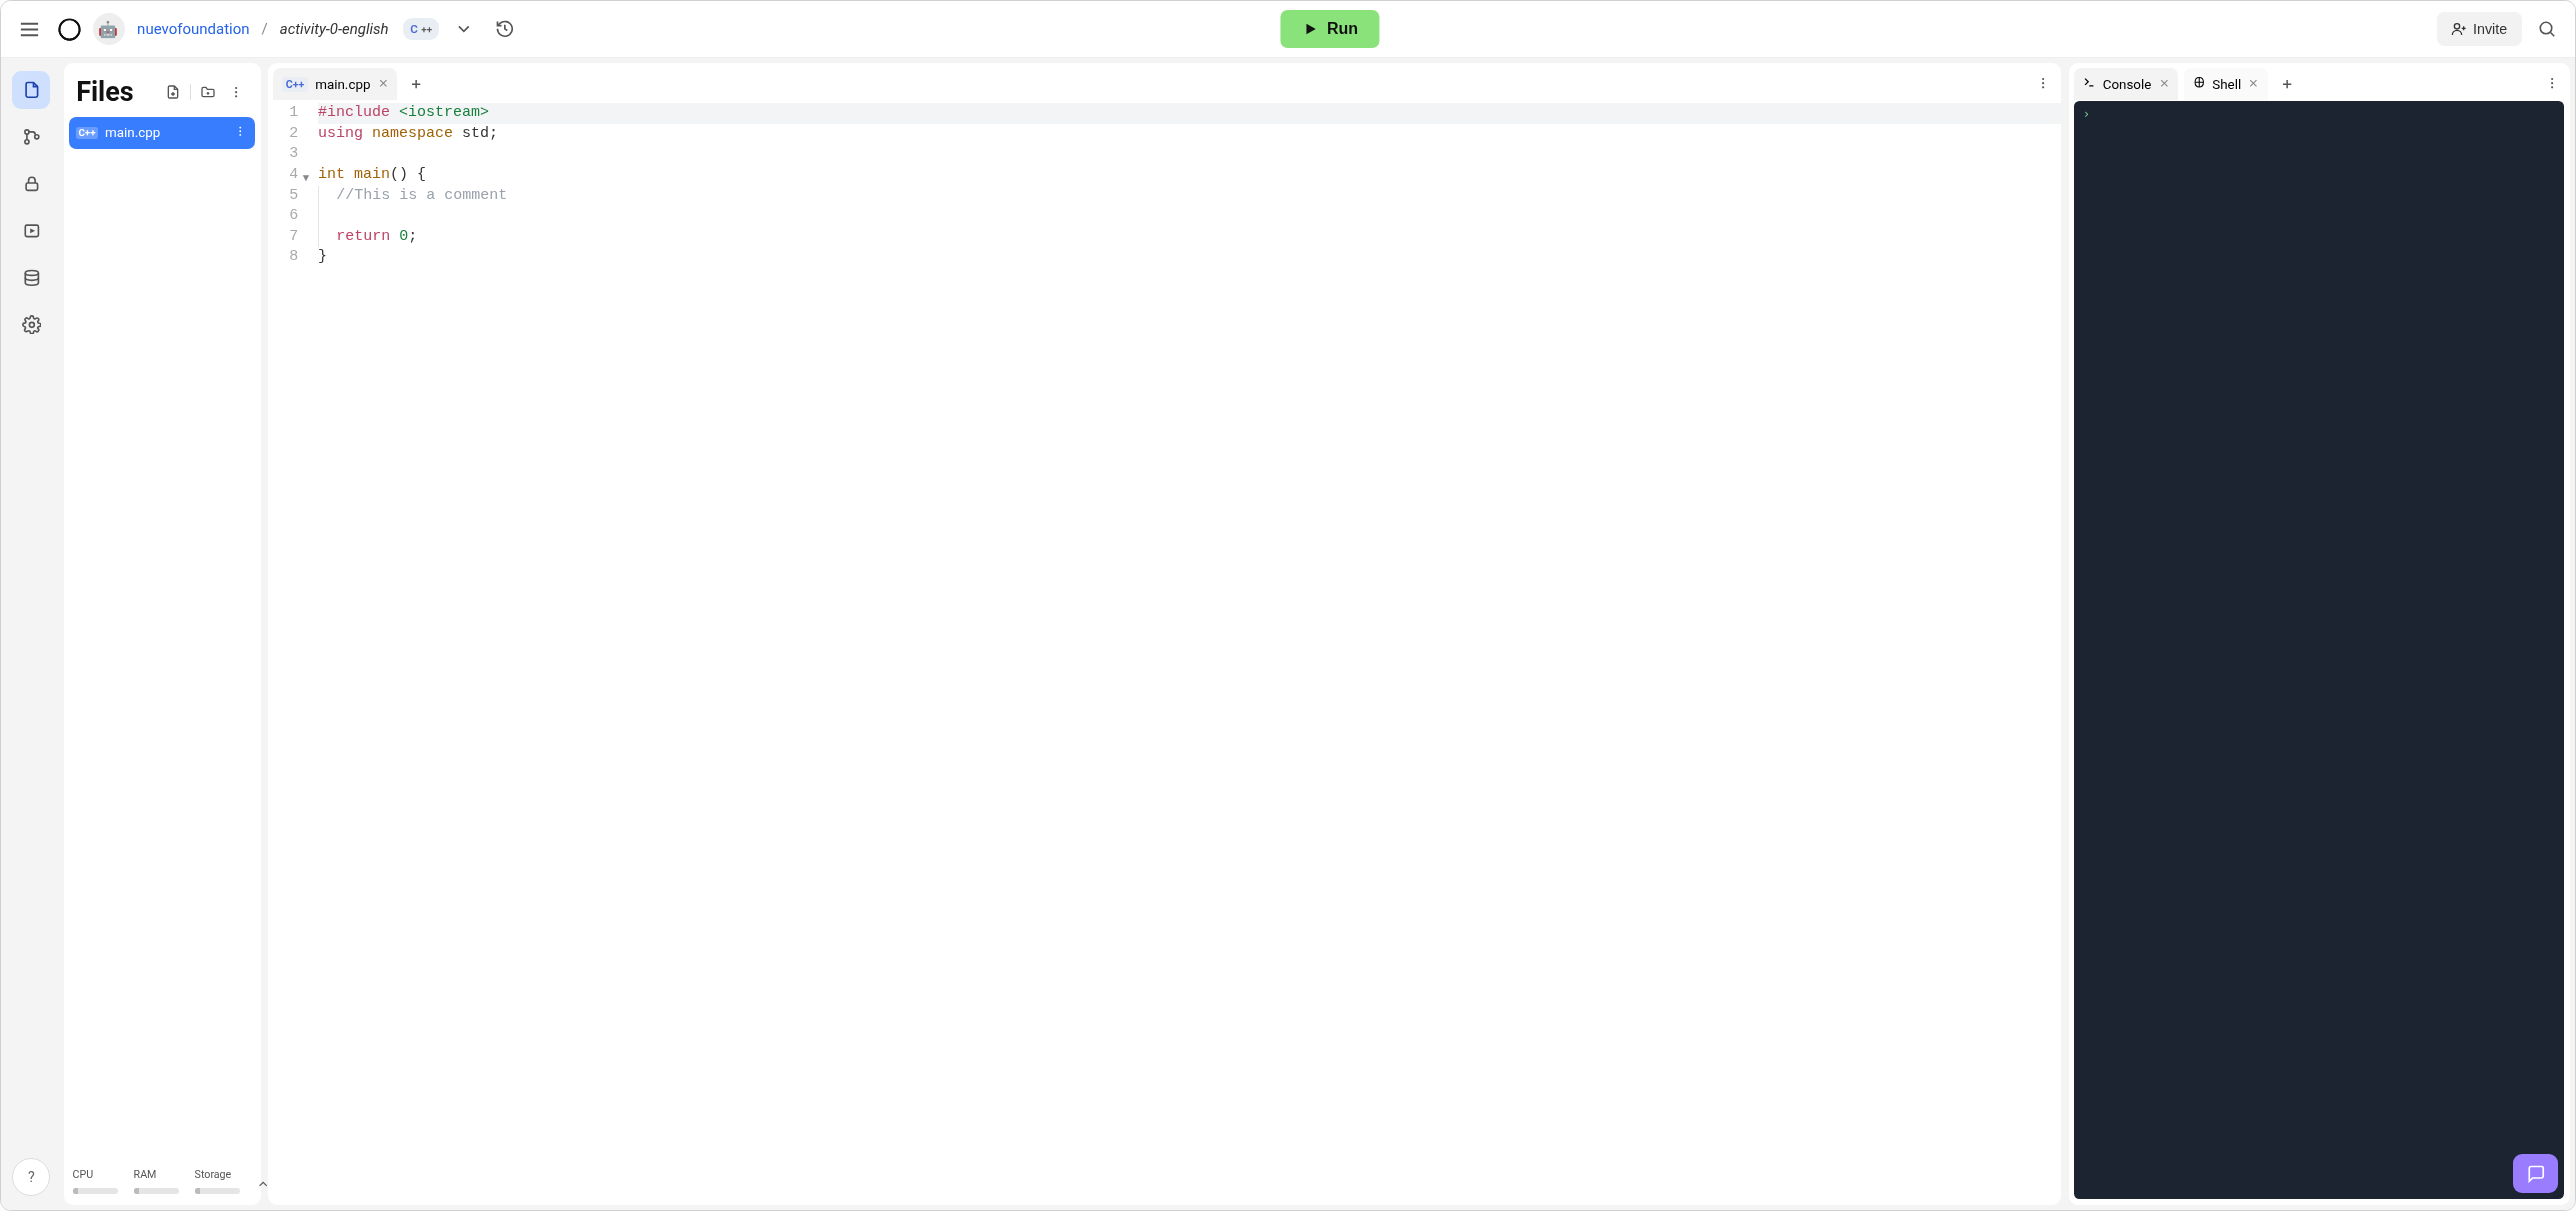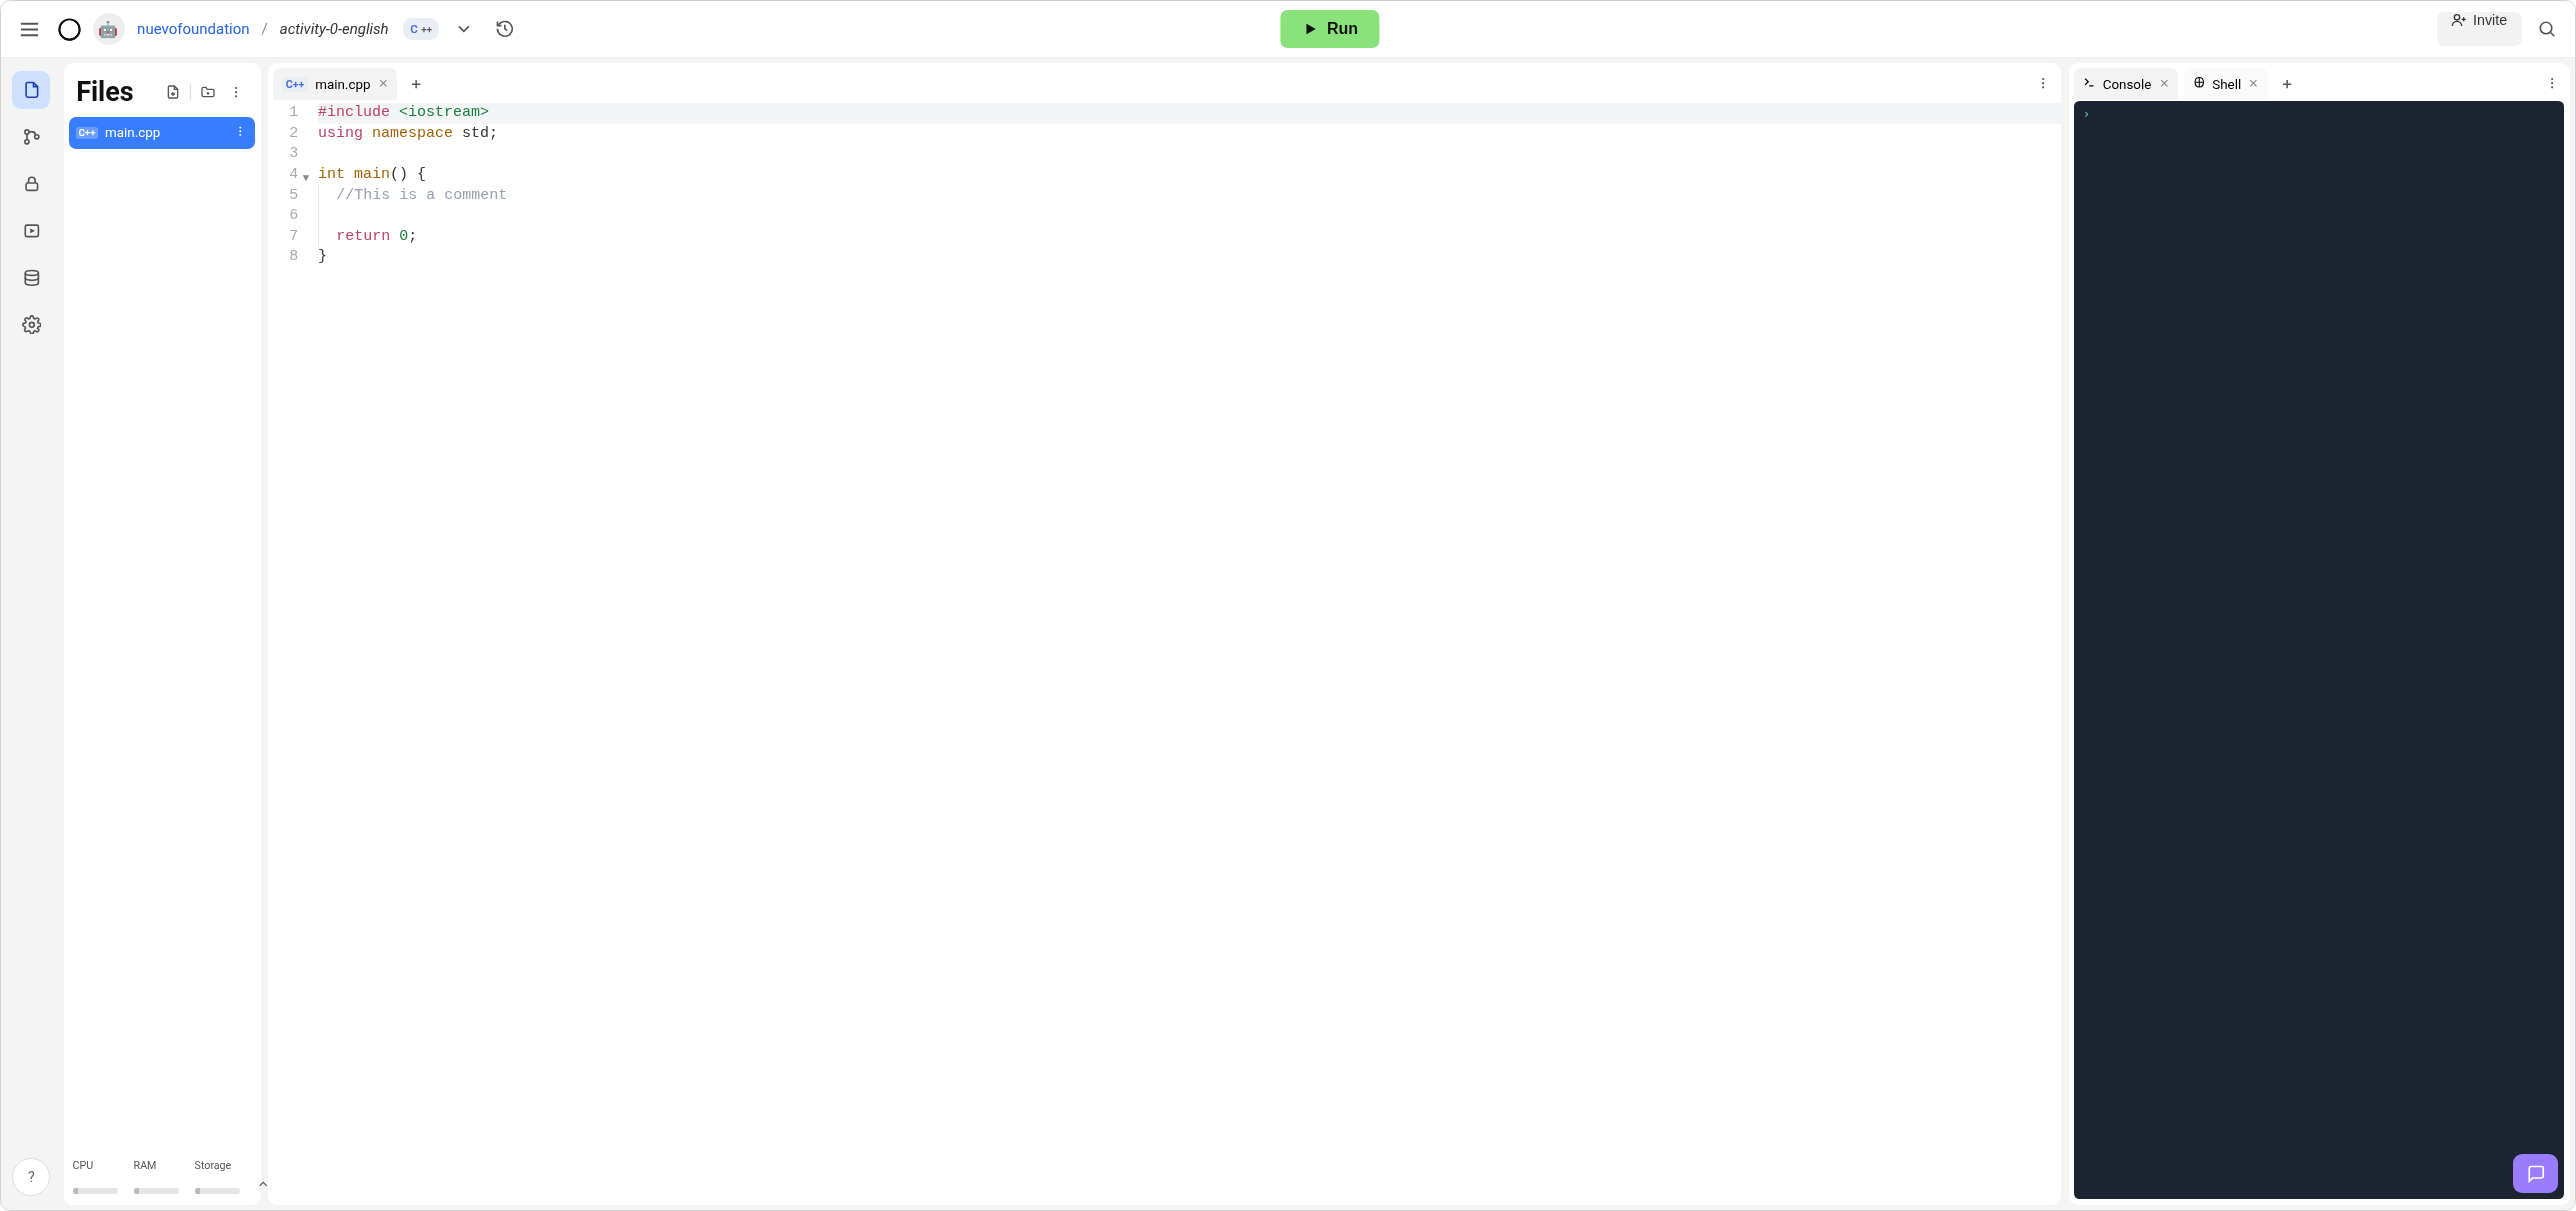--- a/index.html
+++ b/index.html
@@ -16,21 +16,21 @@
   .avatar-circle { width: 32px; height: 32px; border-radius: 50%; background: #eee; display: flex; align-items: center; justify-content: center; font-size: 16px; }
   .breadcrumb { display: flex; align-items: center; gap: 12px; font-size: 15px; margin-left: 3.6px; }
   .breadcrumb a { color: #2563eb; text-decoration: none; }
   .breadcrumb .sep { color: #888; }
   .breadcrumb .repo { color: #333; font-style: italic; }
   .lang-pill { background: #e9edf4; border-radius: 9px; padding: 3.6px 7.2px; font-size: 11.6px; color: #4a6cd4; font-weight: 600; margin-left: 5.4px; display:flex; align-items:center; gap:3.6px;}
   .lang-pill small{font-size:9.8px; color:#5a5a5a;}
   .run-btn { position: absolute; left: 50%; transform: translateX(-50%); background: #8ae27a; color: #111; border: none; border-radius: 7.2px; height: 38px; padding: 0 21.5px; font-size: 16px; font-weight: 600; display: flex; align-items: center; gap: 9px; cursor: pointer; margin-left: 42px; }
   .run-btn svg { width: 16px; height: 16px; fill: #111; }
   .header-right { margin-left: auto; display: flex; align-items: center; gap: 9px; }
-  .invite-btn { background: #f2f2f2; border: none; border-radius: 7.2px; height: 34px; padding: 0 14.3px; font-size: 14.3px; display: flex; align-items: flex-start; gap: 6px; cursor: pointer; color: #333; }
+  .invite-btn { background: #f2f2f2; border: none; border-radius: 7.2px; height: 34px; padding: 0 14.3px; font-size: 14.3px; display: flex; align-items: center; gap: 6px; cursor: pointer; color: #333; }
 
   
   .main { flex: 1; display: flex; padding: 5.4px; gap: 7.2px; min-height: 0; background: #f4f4f4; }
 
   
   .rail { width: 50px; display: flex; flex-direction: column; align-items: center; gap: 9px; padding-top: 7.2px; position: relative; }
   .rail .rail-btn { width: 38px; height: 38px; border-radius: 9px; display: flex; align-items: center; justify-content: center; cursor: pointer; color: #555; }
   .rail .rail-btn.active { background: #cfe0ff; color: #1e40af; }
   .rail .rail-btn svg { width: 19.7px; height: 19.7px; }
   .rail-bottom { position: absolute; bottom: 9px; width: 38px; height: 38px; display: flex; align-items: center; justify-content: center; border: 0.9px solid #ddd; border-radius: 50%; color: #666; background:#fff; }
@@ -38,21 +38,21 @@
   
   .files-panel { width: 197px; background: #fff; border-radius: 9px; display: flex; flex-direction: column; padding: 7.2px 5.4px; }
   .files-header { display: flex; align-items: center; padding: 5.4px 7.2px 9px; gap: 5.4px; }
   .files-header h2 { font-size: 27px; font-weight: 700; flex: 1; color: #111; }
   .files-header .mini { width: 23px; height: 23px; display:flex; align-items:center; justify-content:center; color:#555; cursor:pointer; border-radius:5.4px; }
   .files-header .divider { width:0.9px; height:16px; background:#ddd; }
   .file-item { display: flex; align-items: center; height: 32px; padding: 0 9px; border-radius: 7.2px; gap: 9px; background: #397dff; color: #fff; font-size: 13.4px; cursor: pointer; }
   .file-item .file-icon { width:18px; height:18px; display:flex; align-items:center; justify-content:center; }
   .file-item .dots { margin-left: auto; }
   .files-footer { margin-top: auto; display: flex; align-items: flex-end; gap: 16px; padding: 5.4px 3.6px 3.6px; font-size: 10.7px; color: #555; }
-  .stat { display: flex; flex-direction: column; gap: 16px; }
+  .stat { display: flex; flex-direction: column; gap: 7px; }
   .stat .bar { width: 45px; height: 5.4px; border-radius: 2.7px; background: #e5e5e5; position: relative; overflow: hidden; }
   .stat .bar i { position:absolute; left:0; top:0; bottom:0; width:12%; background:#bbb; }
   .collapse-chev { margin-left: auto; color:#555; }
 
   
   .editor-panel { flex: 1; background: #fff; border-radius: 9px; display: flex; flex-direction: column; min-width: 0; }
   .tabs { display: flex; align-items: center; height: 38px; padding: 3.6px 5.4px 0; gap: 5.4px; }
   .tab { display: flex; align-items: center; gap: 7.2px; background: #f3f3f3; border-radius: 7.2px 7.2px 0 0; height: 32px; padding: 0 9px; font-size: 13.4px; cursor: pointer; }
   .tab .close { color: #888; cursor: pointer; }
   .tab-add { width: 27px; height: 27px; display: flex; align-items: center; justify-content: center; color: #555; cursor: pointer; border-radius:5.4px; }

